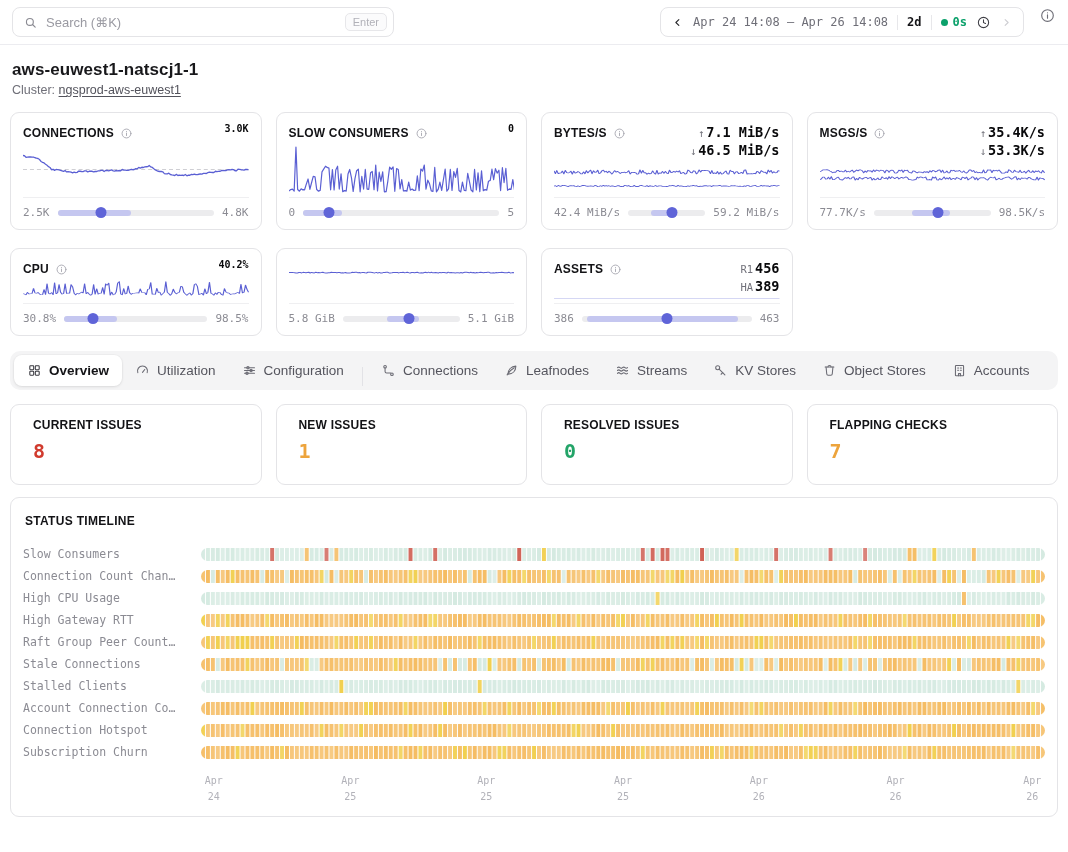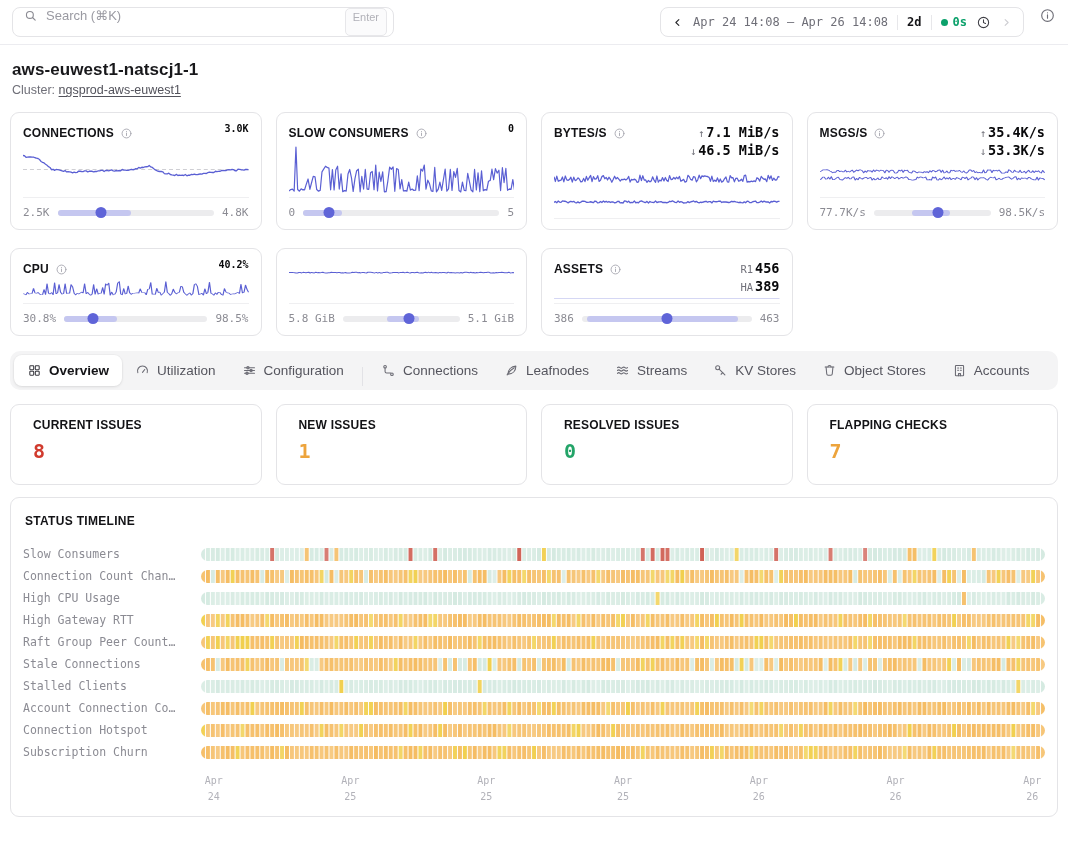--- a/index.html
+++ b/index.html
@@ -3,21 +3,21 @@
 <meta charset="utf-8">
 <style>
 *{box-sizing:border-box;margin:0;padding:0}
 html,body{width:1068px;height:852px;overflow:hidden;background:#fff;
   font-family:"Liberation Sans",sans-serif;color:#18181b}
 
 
 .topbar{height:45px;border-bottom:1px solid #ececf0;display:flex;align-items:center;
   justify-content:space-between;padding:0 12px}
 .search{width:382px;height:30px;border:1px solid #e4e4e7;border-radius:8px;display:flex;
-  gap:8px;padding:0 6px 0 10px;background:#fff;cursor:text}
+  align-items:center;gap:8px;padding:0 6px 0 10px;background:#fff;cursor:text}
 .search .ph{font-size:13px;color:#9a9aa2;flex:1}
 .kbd{font-size:11px;color:#b1b1b8;border:1px solid #e7e7ea;border-radius:5px;padding:2px 7px;background:#fbfbfc}
 .tb-right{display:flex;gap:15px}
 .pill{height:30px;border:1px solid #e4e4e7;border-radius:8px;display:flex;align-items:center;gap:9px;
   padding:0 10px;font-family:"DejaVu Sans Mono","Liberation Mono",monospace;font-size:12px;color:#6e6e77}
 .vdiv{width:1px;height:15px;background:#e7e7ea}
 .dur{color:#141417;font-weight:700}
 .refresh{display:flex;align-items:center;gap:5px;color:#0ba16b;font-weight:700}
 .gdot{width:7px;height:7px;border-radius:50%;background:#0ba16b}
 svg.ic{flex:none;display:block}
@@ -197,20 +197,28 @@
             <div class="mval"><span class="vprefix">↓</span><span>46.5 MiB/s</span></div>
           </div>
         </div>
         <div class="spark">
           <svg viewBox="0 0 227 46" preserveAspectRatio="none">
             <polyline points="0.0,12.8 1.4,17.0 2.8,12.4 4.3,16.8 5.7,16.2 7.1,15.9 8.5,13.2 9.9,17.4 11.4,12.3 12.8,15.6 14.2,16.0 15.6,15.3 17.0,13.3 18.4,17.5 19.9,13.3 21.3,16.2 22.7,15.6 24.1,13.9 25.5,14.9 27.0,17.3 28.4,17.1 29.8,14.4 31.2,17.1 32.6,12.7 34.0,15.9 35.5,13.6 36.9,11.8 38.3,17.1 39.7,12.8 41.1,14.9 42.6,14.7 44.0,12.0 45.4,16.9 46.8,16.0 48.2,12.8 49.7,11.9 51.1,14.6 52.5,13.5 53.9,15.7 55.3,13.4 56.8,15.1 58.2,17.7 59.6,15.2 61.0,12.5 62.4,14.8 63.8,13.6 65.3,15.0 66.7,16.7 68.1,15.2 69.5,15.5 70.9,14.9 72.4,15.7 73.8,14.7 75.2,12.7 76.6,17.5 78.0,15.3 79.4,15.6 80.9,15.1 82.3,15.7 83.7,17.8 85.1,17.4 86.5,11.6 88.0,16.2 89.4,12.1 90.8,15.8 92.2,15.6 93.6,17.8 95.1,16.2 96.5,17.3 97.9,16.6 99.3,13.0 100.7,15.9 102.2,17.7 103.6,12.3 105.0,17.6 106.4,15.9 107.8,16.6 109.2,13.7 110.7,16.5 112.1,13.6 113.5,16.1 114.9,17.0 116.3,11.9 117.8,15.3 119.2,15.1 120.6,13.6 122.0,14.9 123.4,13.3 124.9,14.6 126.3,12.7 127.7,16.8 129.1,16.0 130.5,15.2 131.9,17.6 133.4,16.9 134.8,11.7 136.2,12.9 137.6,15.3 139.0,15.9 140.5,12.8 141.9,13.2 143.3,17.3 144.7,15.6 146.1,11.5 147.6,14.5 149.0,12.1 150.4,12.7 151.8,12.2 153.2,12.6 154.6,12.7 156.1,13.4 157.5,16.8 158.9,12.4 160.3,17.0 161.7,15.9 163.2,16.9 164.6,13.9 166.0,17.6 167.4,14.9 168.8,17.6 170.3,16.8 171.7,14.6 173.1,13.1 174.5,17.4 175.9,17.6 177.3,12.0 178.8,13.8 180.2,13.7 181.6,17.3 183.0,14.3 184.4,14.2 185.9,16.8 187.3,16.3 188.7,15.1 190.1,16.8 191.5,12.0 192.9,11.5 194.4,17.6 195.8,17.1 197.2,17.4 198.6,16.8 200.0,17.2 201.5,16.5 202.9,17.1 204.3,13.8 205.7,14.5 207.1,16.7 208.6,12.6 210.0,14.1 211.4,15.1 212.8,14.9 214.2,17.2 215.6,11.7 217.1,14.8 218.5,12.2 219.9,16.1 221.3,14.1 222.7,15.8 224.2,15.6 225.6,12.7 227.0,13.3" fill="none" stroke="#5a5fd3" stroke-width="1.2" stroke-linejoin="round"></polyline>
             <polyline points="0.0,35.3 1.4,34.6 2.8,35.7 4.3,34.2 5.7,35.1 7.1,35.3 8.5,34.1 9.9,34.3 11.4,34.4 12.8,35.0 14.2,35.8 15.6,34.9 17.0,34.4 18.4,34.9 19.9,34.5 21.3,35.5 22.7,35.8 24.1,34.9 25.5,35.7 27.0,35.2 28.4,34.3 29.8,34.2 31.2,34.4 32.6,35.2 34.0,35.3 35.5,35.1 36.9,34.8 38.3,35.2 39.7,35.6 41.1,34.2 42.6,34.6 44.0,35.8 45.4,35.6 46.8,34.6 48.2,35.4 49.7,34.1 51.1,35.1 52.5,34.4 53.9,35.2 55.3,34.6 56.8,35.4 58.2,34.9 59.6,35.0 61.0,35.7 62.4,35.5 63.8,34.6 65.3,34.4 66.7,35.8 68.1,35.6 69.5,35.9 70.9,34.1 72.4,34.3 73.8,35.2 75.2,34.3 76.6,35.7 78.0,35.4 79.4,35.5 80.9,34.1 82.3,35.7 83.7,35.4 85.1,35.7 86.5,34.4 88.0,34.1 89.4,34.7 90.8,35.2 92.2,35.5 93.6,34.5 95.1,35.9 96.5,34.6 97.9,35.1 99.3,35.3 100.7,35.4 102.2,34.2 103.6,35.5 105.0,35.0 106.4,34.9 107.8,34.7 109.2,35.4 110.7,35.4 112.1,35.4 113.5,35.7 114.9,35.4 116.3,34.4 117.8,34.7 119.2,34.1 120.6,34.6 122.0,35.3 123.4,35.5 124.9,34.1 126.3,35.3 127.7,34.7 129.1,35.2 130.5,35.9 131.9,35.8 133.4,35.7 134.8,34.7 136.2,35.5 137.6,34.9 139.0,34.6 140.5,34.1 141.9,35.0 143.3,34.5 144.7,35.4 146.1,35.7 147.6,35.2 149.0,35.4 150.4,35.0 151.8,34.6 153.2,34.4 154.6,35.2 156.1,34.7 157.5,34.7 158.9,35.8 160.3,34.3 161.7,34.7 163.2,34.8 164.6,34.7 166.0,34.3 167.4,34.2 168.8,35.4 170.3,34.9 171.7,35.0 173.1,35.0 174.5,35.2 175.9,35.4 177.3,35.2 178.8,34.4 180.2,34.8 181.6,34.5 183.0,34.9 184.4,35.1 185.9,35.5 187.3,35.2 188.7,35.6 190.1,35.8 191.5,34.9 192.9,35.6 194.4,34.3 195.8,34.5 197.2,35.6 198.6,35.6 200.0,34.8 201.5,34.4 202.9,34.2 204.3,35.6 205.7,35.5 207.1,35.1 208.6,34.1 210.0,35.1 211.4,34.3 212.8,34.8 214.2,35.0 215.6,34.9 217.1,35.9 218.5,34.6 219.9,34.8 221.3,34.2 222.7,34.5 224.2,35.2 225.6,34.5 227.0,34.5" fill="none" stroke="#5a5fd3" stroke-width="1.2" stroke-linejoin="round"></polyline>
           </svg>
         </div>
         <div class="mdiv"></div>
+        <div class="mslider">
+          <span>42.4 MiB/s</span>
+          <div class="track">
+            <div class="fill" style="left: 30%; width: 32%;"></div>
+            <div class="knob" style="left: 57%;"></div>
+          </div>
+          <span>59.2 MiB/s</span>
+        </div>
       </div>
       <div class="card metric r1">
         <div class="mhead">
           <span class="mtitle">
             <span>MSGS/S</span>
             <svg viewBox="0 0 24 24" width="13" height="13" fill="none" stroke="#a8a8b0" stroke-width="1.7" stroke-linecap="round" stroke-linejoin="round" class="ic">
               <circle cx="12" cy="12" r="8.2"></circle>
               <line x1="12" y1="11.2" x2="12" y2="15.8"></line>
               <line x1="12" y1="8.1" x2="12" y2="8.25"></line>
             </svg>

